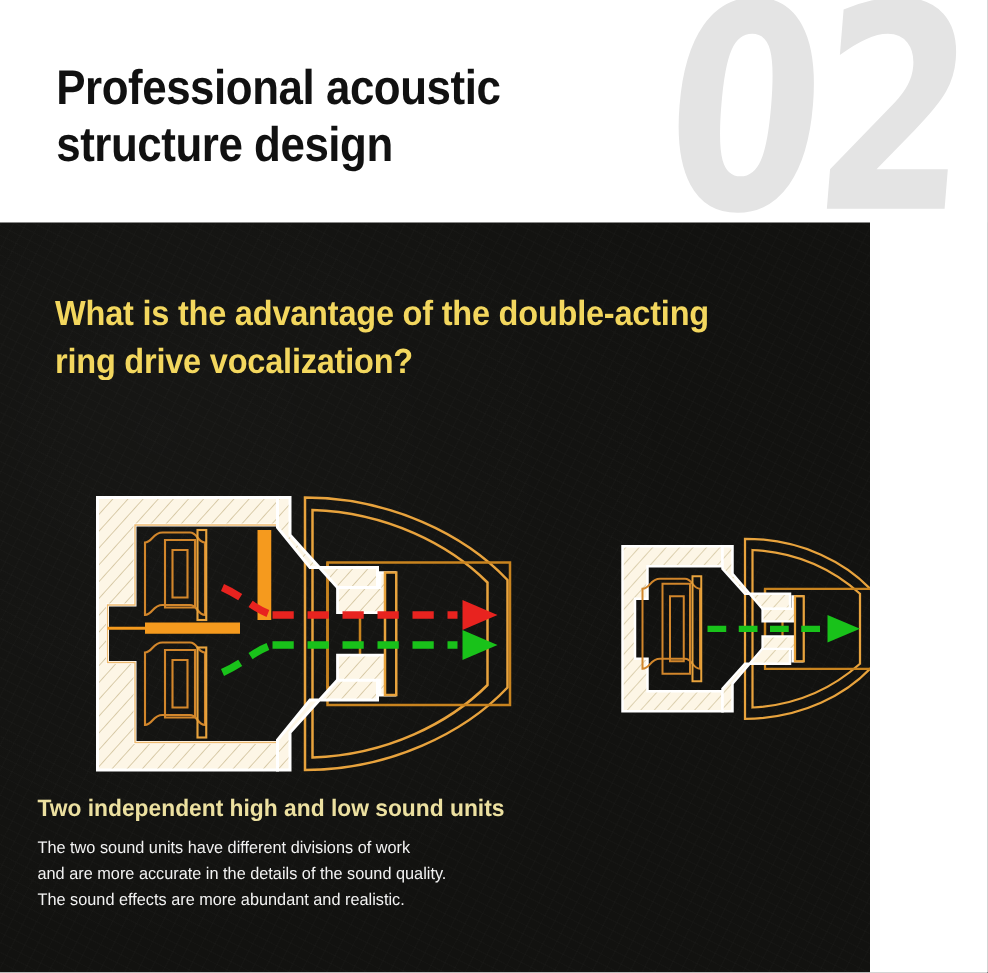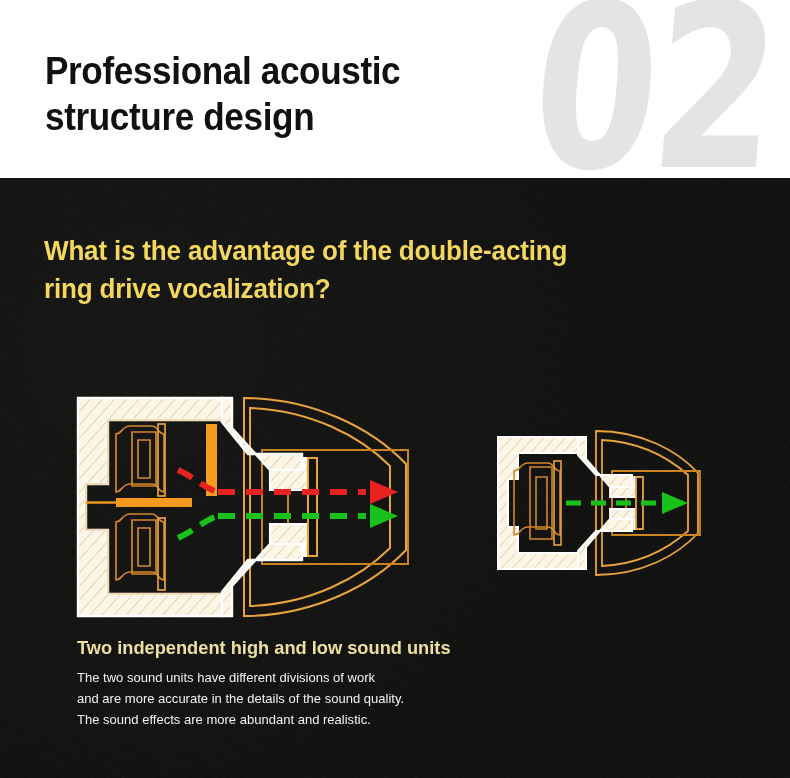--- a/index.html
+++ b/index.html
@@ -54,21 +54,21 @@
     color: #111111;
     transform: scaleX(0.9);
     transform-origin: left top;
     white-space: pre-line;
   }
 
   
   #panel {
     position: absolute;
     left: 0; top: 178px;
-    width: 790px;
+    width: 696px;
     height: 600px;
     background:
       radial-gradient(circle at 18% 28%, rgba(255,255,255,0.018), rgba(255,255,255,0) 62%),
       #121210;
     overflow: hidden;
   }
   #panel:after{
     content:"";
     position:absolute; inset:0;
     background-image:
@@ -95,21 +95,21 @@
 
   
   .diagram {
     position: absolute;
     z-index: 3;
   }
   #diagram-left  { left: 72px;  top: 214px; }
   #diagram-right { left: 492px; top: 245px; }
 
   
-  .caption { position: absolute; z-index: 3; margin-left: 47px; }
+  .caption { position: absolute; z-index: 3; }
   #caption-left  { left: 30px;  top: 458px; width: 420px; }
   #caption-right { left: 458px; top: 458px; width: 322px; }
 
   .caption-title {
     font-family: "Liberation Sans", sans-serif;
     font-weight: 700;
     font-size: 19px;
     line-height: 24px;
     color: #ece0a0;
     margin: 0 0 7px 0;

